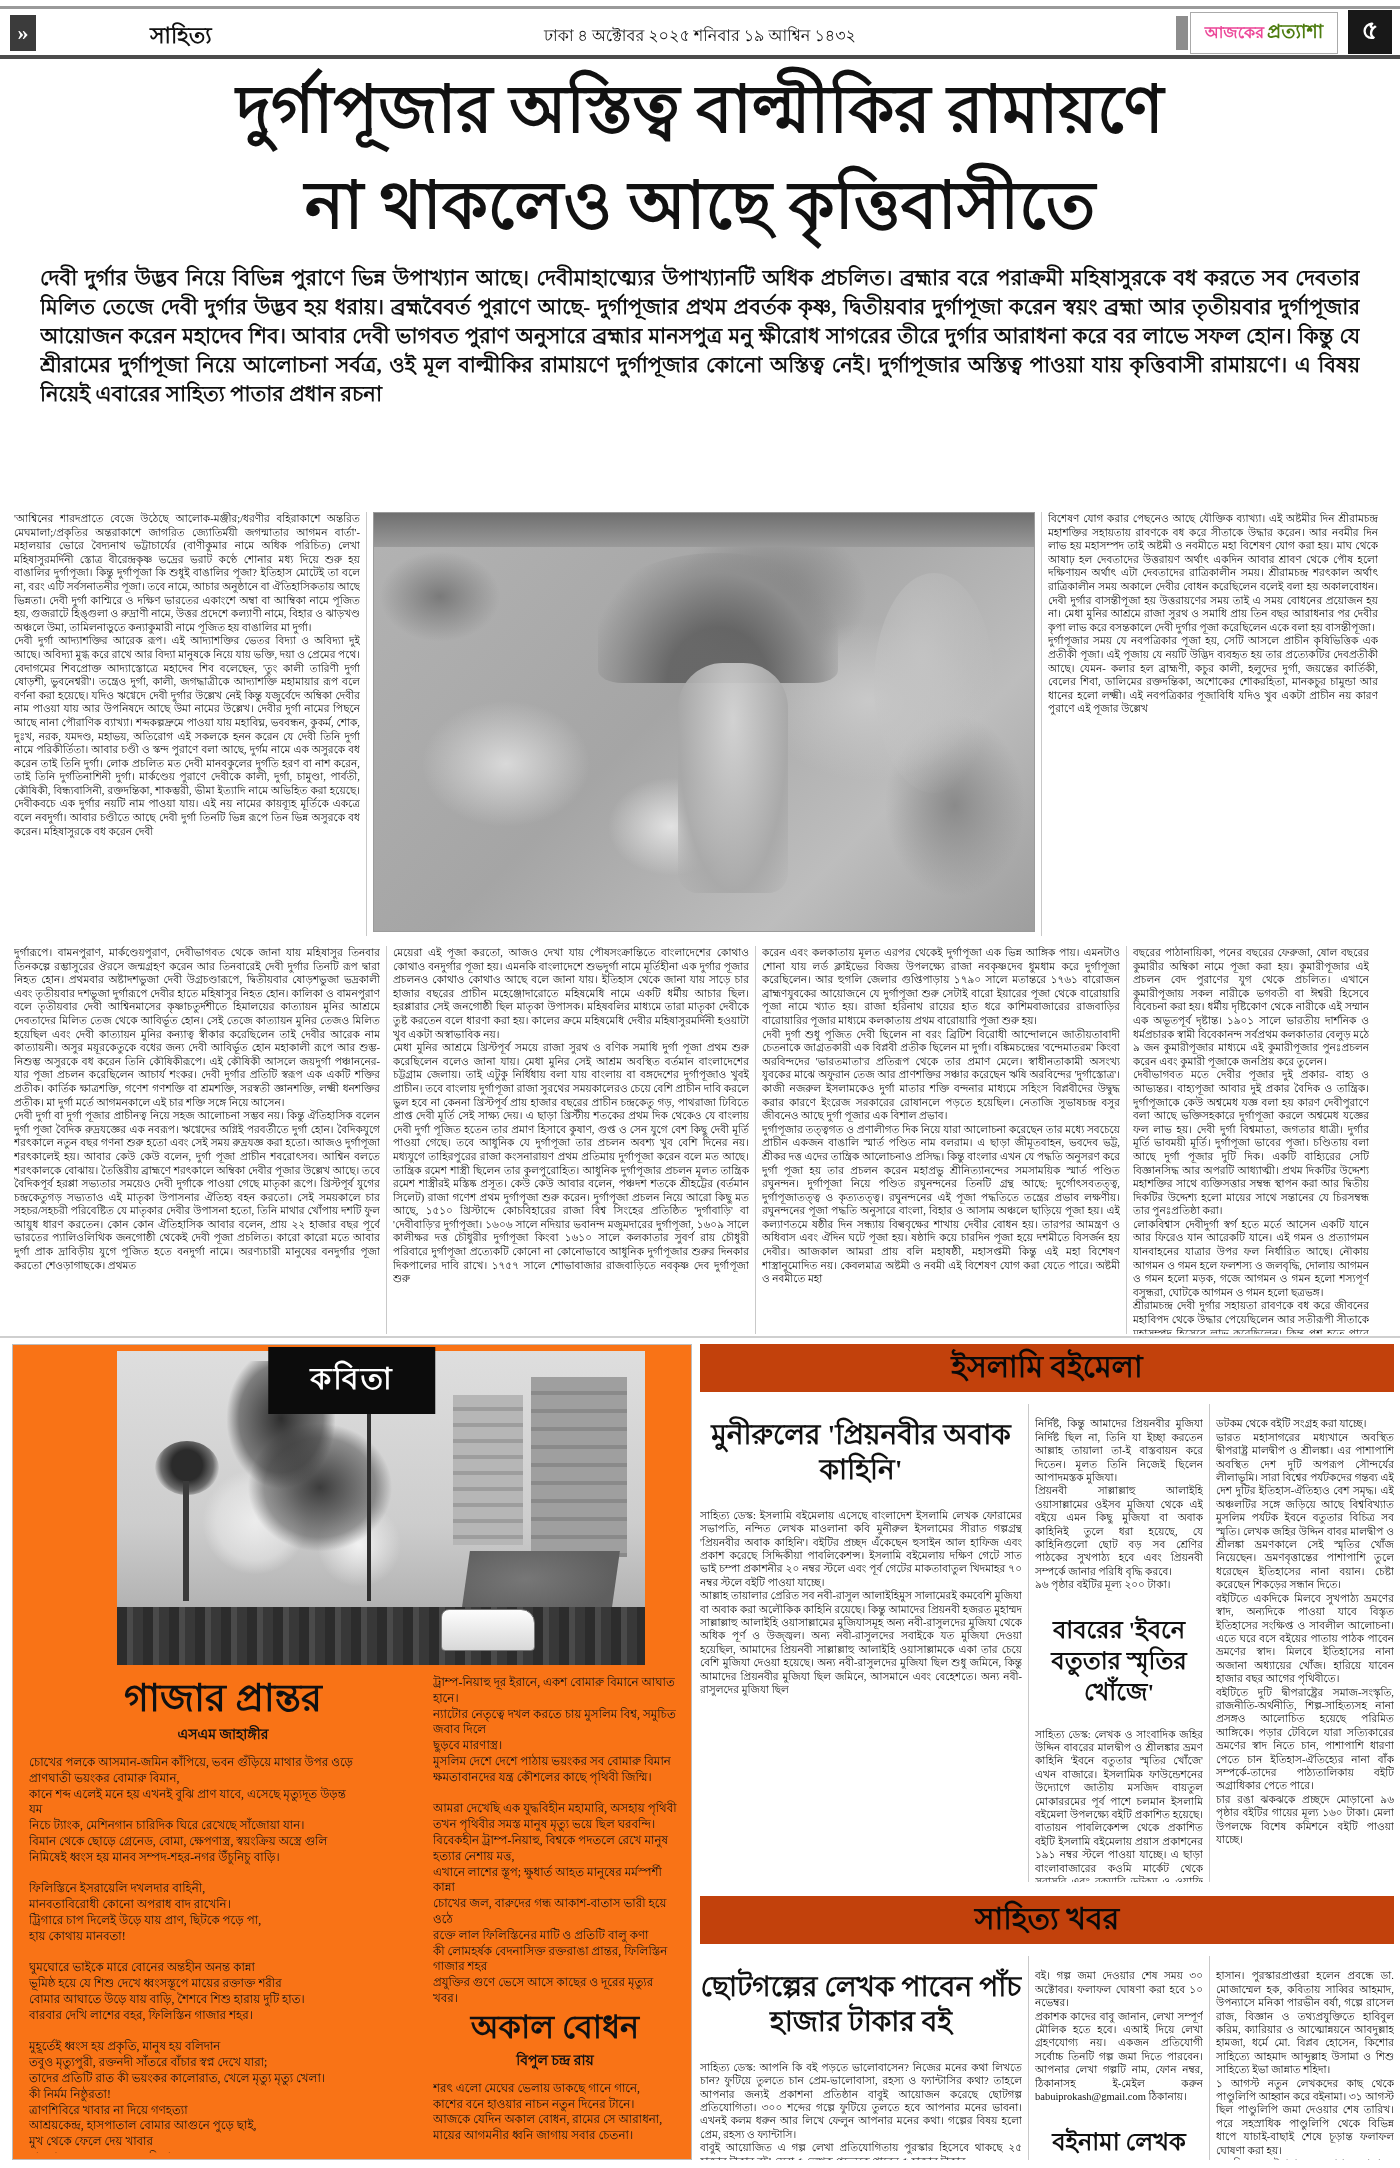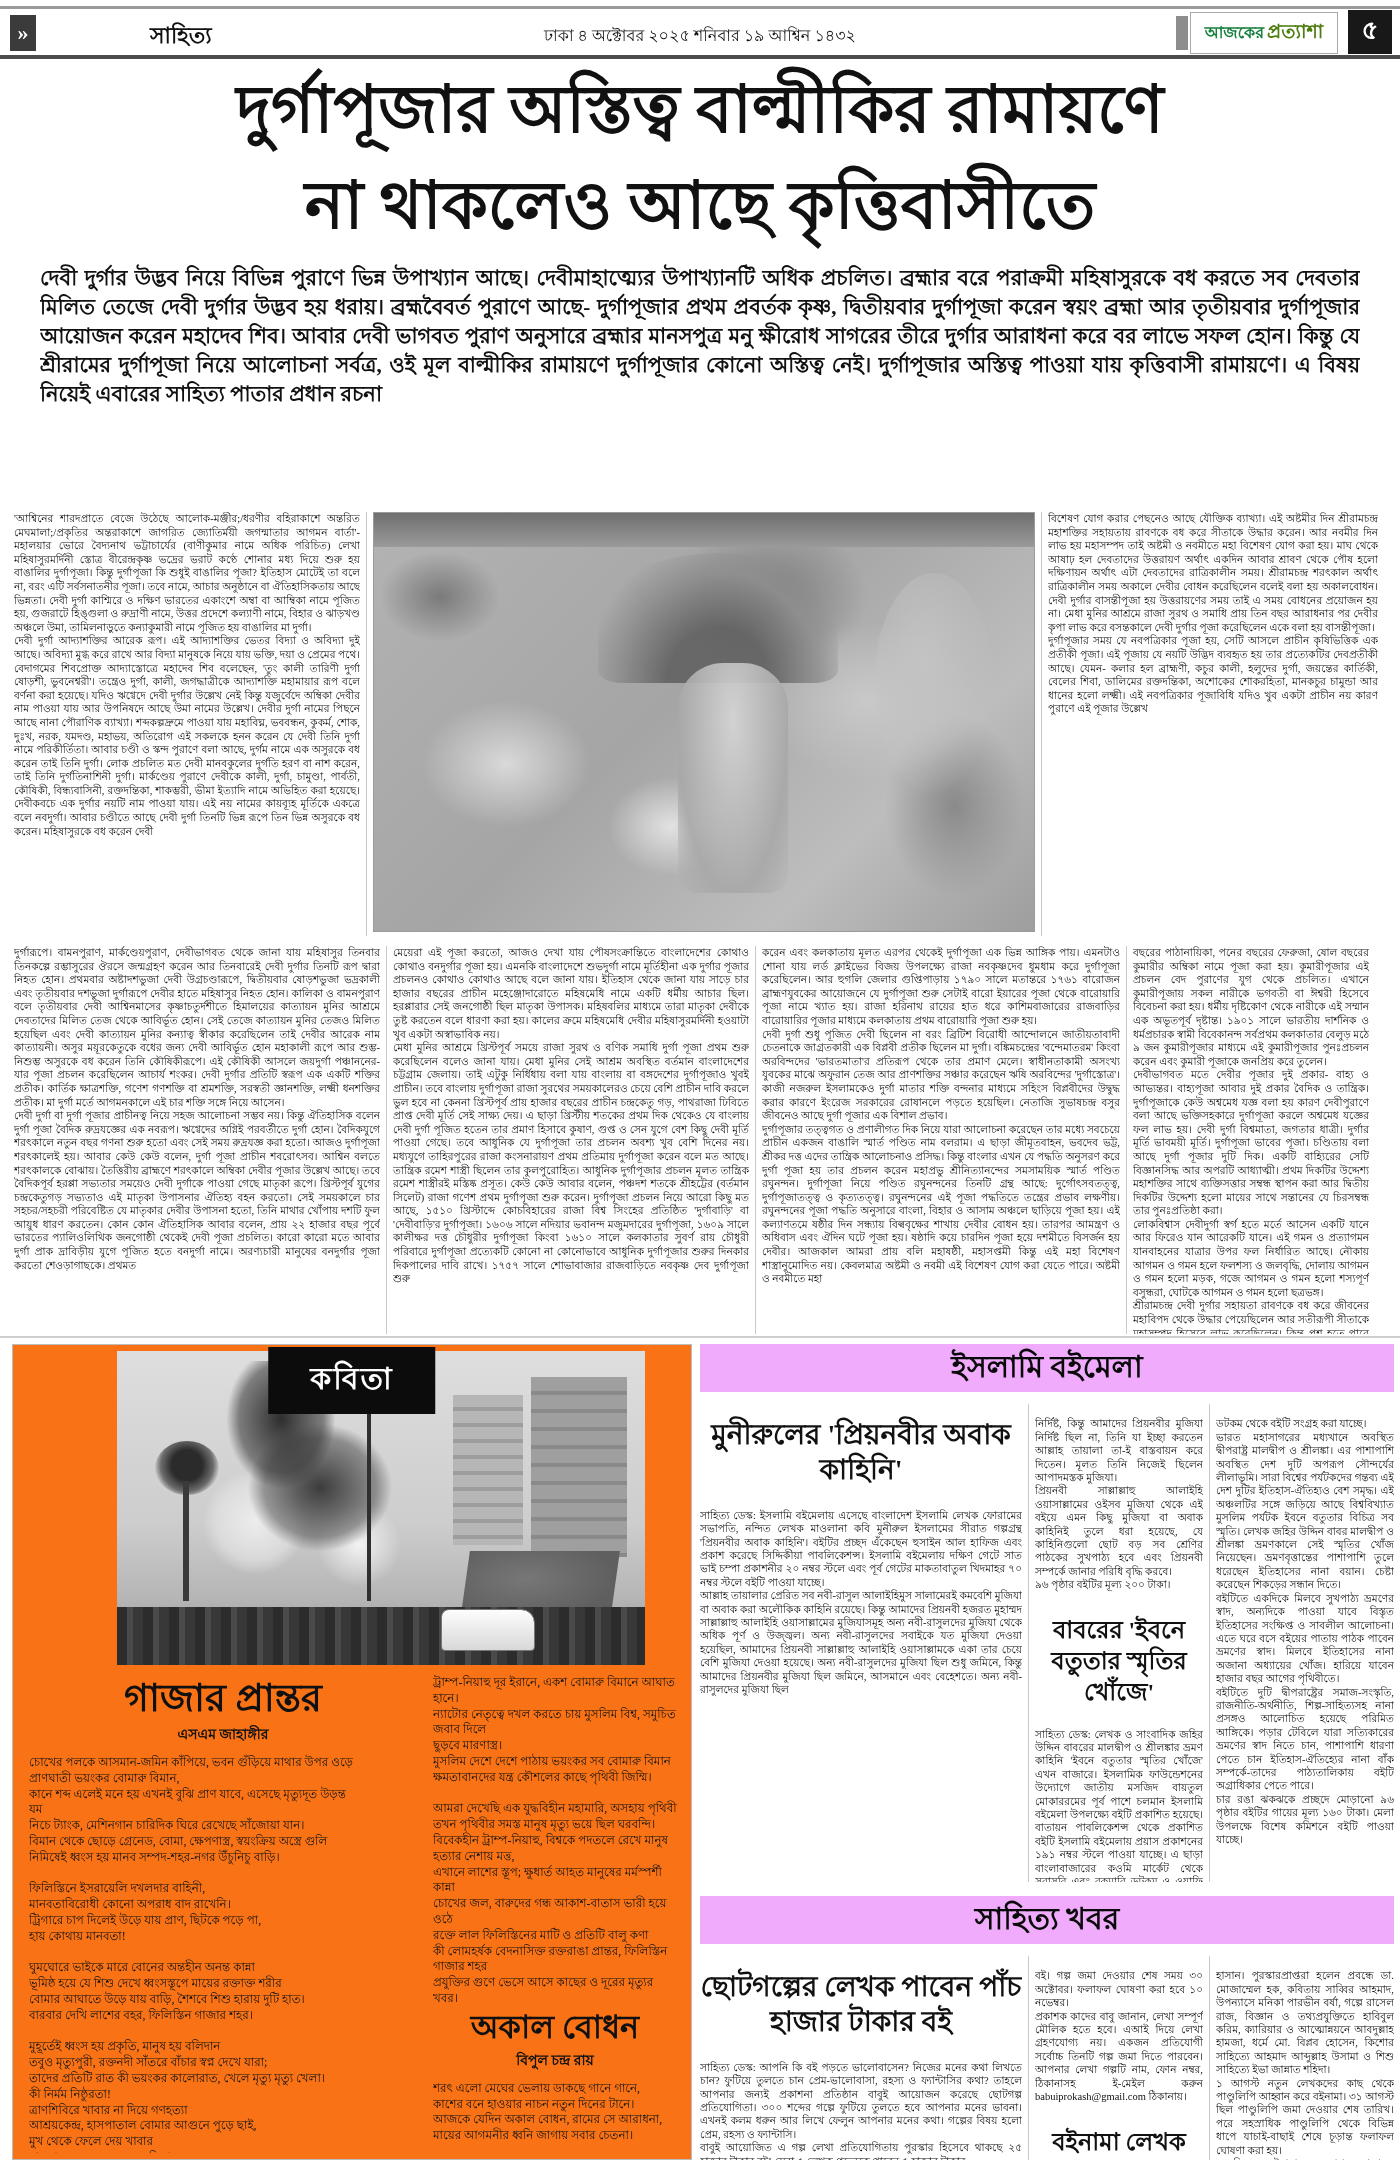--- a/index.html
+++ b/index.html
@@ -8,21 +8,21 @@
   
   .m-topline{position:absolute;left:0;top:6px;width:100%;height:3px;background:#9a9a9a;}
   .m-botline{position:absolute;left:0;top:55px;width:100%;height:4px;background:#4c4c4c;}
   .navbox{position:absolute;left:10px;top:15px;width:26px;height:36px;background:#3b3b3b;color:#fff;
           display:flex;align-items:center;justify-content:center;font-size:22px;font-weight:bold;cursor:pointer;}
   .sectlabel{position:absolute;left:150px;top:18px;font-size:22px;font-weight:bold;}
   .dateline{position:absolute;left:0;top:23px;width:100%;text-align:center;font-size:16px;}
   .graybar{position:absolute;right:212px;top:16px;width:12px;height:34px;background:#8d8d8d;}
   .logobox{position:absolute;right:62px;top:12px;width:146px;height:40px;border:1px solid #aaa;
            display:flex;align-items:center;justify-content:center;gap:3px;background:#fff;}
-  .logo-black{font-size:16px;font-weight:bold;color:#15803d;}
+  .logo-black{font-size:16px;font-weight:bold;color:#ec4899;}
   .logo-red{font-size:19px;font-weight:bold;color:#4d7c0f;}
   .pagenumbox{position:absolute;right:8px;top:10px;width:44px;height:44px;background:#181818;color:#fff;
            display:flex;align-items:center;justify-content:center;font-size:26px;font-weight:bold;}
   
   .headline{position:absolute;left:0;top:62px;width:100%;height:198px;text-align:center;overflow:hidden;}
   .headline .l{font-size:66px;font-weight:bold;line-height:96px;white-space:nowrap;}
   .standfirst{position:absolute;left:40px;top:264px;width:1320px;height:242px;overflow:hidden;
               font-size:21px;font-weight:bold;line-height:29px;text-align:justify;}
   
   .row1{position:absolute;left:14px;top:512px;width:1372px;height:424px;display:flex;}
@@ -81,21 +81,21 @@
       font-size:30px;font-weight:bold;padding:8px 42px;letter-spacing:2px;}
   .poems{position:absolute;left:16px;top:330px;width:648px;height:478px;display:flex;gap:16px;overflow:hidden;}
   .pcol-l{width:388px;overflow:hidden;}
   .pcol-r{width:244px;overflow:hidden;}
   .ptitle{font-size:38px;font-weight:bold;text-align:center;line-height:46px;}
   .ptitle2{font-size:32px;font-weight:bold;text-align:center;line-height:40px;margin-top:0;}
   .pauthor{font-size:14px;font-weight:bold;text-align:center;margin:2px 0 8px 0;}
   .ptext{font-size:11.8px;line-height:15.8px;white-space:pre-line;}
   
   .rsec{position:absolute;left:700px;top:1344px;width:694px;height:816px;overflow:hidden;}
-  .band{height:48px;background:#f0abfc;display:flex;align-items:center;justify-content:center;
+  .band{height:48px;background:#c2410c;display:flex;align-items:center;justify-content:center;
         font-size:30px;font-weight:bold;color:#0a0a0a;}
   .cols3{display:flex;height:478px;margin-top:12px;}
   .cols3 .c{overflow:hidden;font-size:10.5px;line-height:13.4px;text-align:justify;white-space:pre-line;}
   .ahead{font-size:28px;font-weight:bold;text-align:center;line-height:35px;margin-bottom:8px;white-space:normal;}
   .ahead-sm{font-size:24px;font-weight:bold;text-align:center;line-height:31px;margin:10px 0 6px 0;white-space:normal;}
   .band2{margin-top:14px;}
   .colsk{display:flex;height:212px;margin-top:12px;}
   .colsk .c{overflow:hidden;font-size:10.5px;line-height:13.4px;text-align:justify;white-space:pre-line;}
 </style>
 </head>

